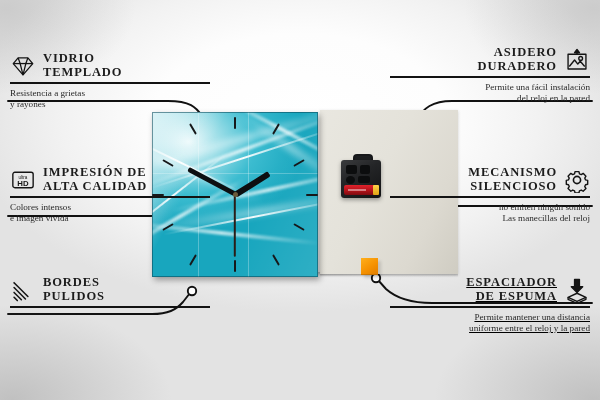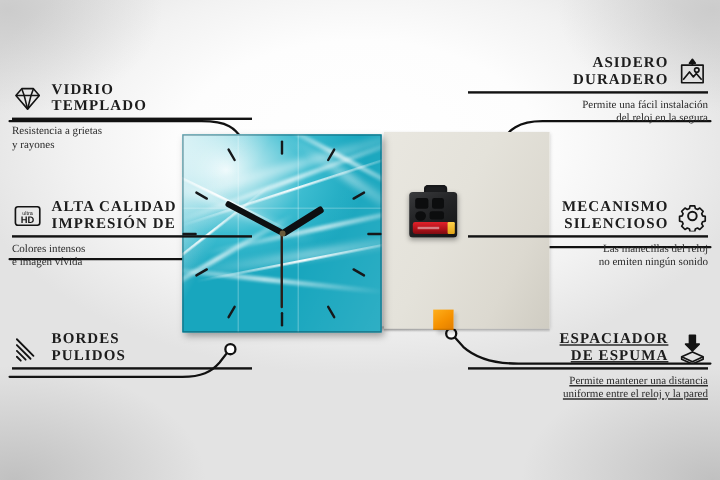--- a/index.html
+++ b/index.html
@@ -181,21 +181,21 @@
     </div>
 
     <div class="hand" id="minute" style="transform:rotate(208deg)"></div>
     <div class="hand" id="hour" style="transform:rotate(-32deg)"></div>
     <div class="hand" id="second" style="transform:rotate(90deg)"></div>
     <div id="pin"></div>
   </div>
 
   <div class="vig"></div>
 
-  <div class="feat left" style="left:10px;top:52px;margin-top:16px;">
+  <div class="feat left" style="left:10px;top:52px;">
     <div class="head">
       <span class="ico">
         <svg viewBox="0 0 32 32">
             <g fill="none" stroke="#141414" stroke-width="1.6" stroke-linejoin="round">
           <path d="M4 13 L10 6 L22 6 L28 13 L16 27 Z"></path>
           <path d="M4 13 L28 13"></path>
               <path d="M10 6 L12.5 13 L16 27"></path>
               <path d="M22 6 L19.5 13 L16 27"></path>
         </g>
           </svg>
@@ -213,22 +213,22 @@
   <div class="feat left" style="left:10px;top:166px;">
     <div class="head">
       <span class="ico">
         <svg viewBox="0 0 32 32">
           <rect x="3.5" y="6.5" width="25" height="19" rx="2.5" fill="none" stroke="#141414" stroke-width="1.7"></rect>
           <text x="16" y="14.6" text-anchor="middle" font-family="Liberation Sans, sans-serif" font-size="5.6" fill="#141414">ultra</text>
           <text x="16" y="23" text-anchor="middle" font-family="Liberation Sans, sans-serif" font-size="9.6" font-weight="bold" fill="#141414">HD</text>
         </svg>
       </span>
       <div>
+        <div class="ttl">IMPRESIÓN DE</div>
         <div class="ttl">ALTA CALIDAD</div>
-        <div class="ttl">IMPRESIÓN DE</div>
       </div>
     </div>
     <div class="rule"></div>
     <div class="sub">Colores intensos</div>
     <div class="sub">e imagen vívida</div>
   </div>
 
   <div class="feat left" style="left:10px;top:276px;">
     <div class="head">
       <span class="ico">
@@ -262,41 +262,41 @@
           <path d="M16 7 L16 9"></path>
           <rect x="5" y="9" width="22" height="18"></rect>
           <path d="M6.5 24 L13 16 L17 21 L20 17.5 L25.5 24"></path>
           <circle cx="20.5" cy="14" r="2.3"></circle>
         </g>
           </svg>
       </span>
     </div>
     <div class="rule"></div>
     <div class="sub">Permite una fácil instalación</div>
-    <div class="sub">del reloj en la segura</div>
+    <div class="sub">del reloj en la pared</div>
   </div>
 
   <div class="feat right" style="left:390px;top:166px;">
     <div class="head">
       <div>
         <div class="ttl">MECANISMO</div>
         <div class="ttl">SILENCIOSO</div>
       </div>
       <span class="ico">
         <svg viewBox="0 0 32 32">
             <g fill="none" stroke="#141414" stroke-width="2" stroke-linejoin="round">
           <path d="M13.2 4 h5.6 l.7 3.1 2.6 1.1 2.7-1.7 4 4 -1.7 2.7 1.1 2.6 3.1 .7 v5.6 l-3.1 .7 -1.1 2.6 1.7 2.7 -4 4 -2.7-1.7 -2.6 1.1 -.7 3.1 h-5.6 l-.7-3.1 -2.6-1.1 -2.7 1.7 -4-4 1.7-2.7 -1.1-2.6 -3.1-.7 v-5.6 l3.1-.7 1.1-2.6 -1.7-2.7 4-4 2.7 1.7 2.6-1.1 Z" transform="scale(0.86) translate(2.6,2.6)"></path>
           <circle cx="16" cy="16" r="4.4"></circle>
         </g>
           </svg>
       </span>
     </div>
     <div class="rule"></div>
+    <div class="sub">no emiten ningún sonido</div>
     <div class="sub">Las manecillas del reloj</div>
-    <div class="sub">no emiten ningún sonido</div>
   </div>
 
   <div class="feat right" style="left:390px;top:276px;text-decoration:underline;">
     <div class="head">
       <div>
         <div class="ttl">ESPACIADOR</div>
         <div class="ttl">DE ESPUMA</div>
       </div>
       <span class="ico">
         <svg viewBox="0 0 32 32">

